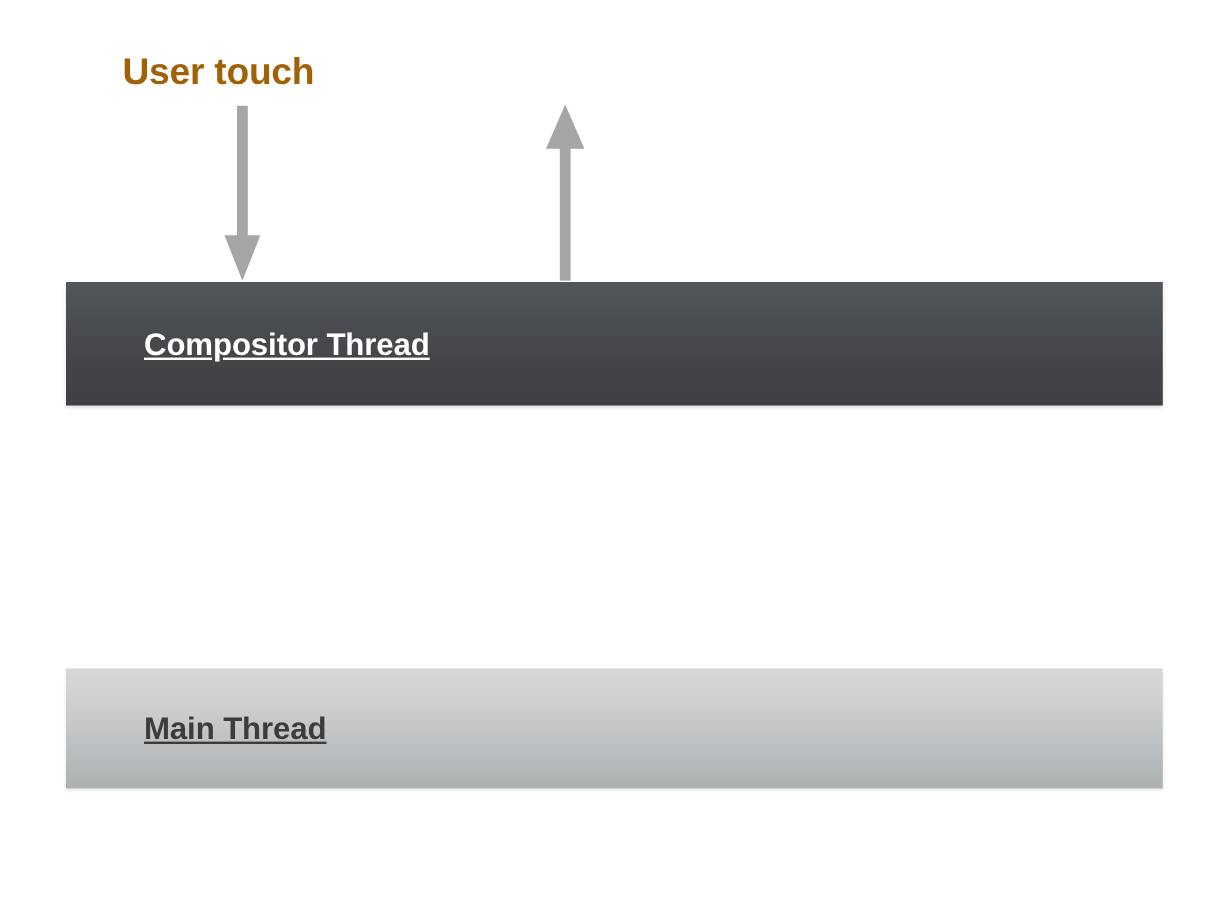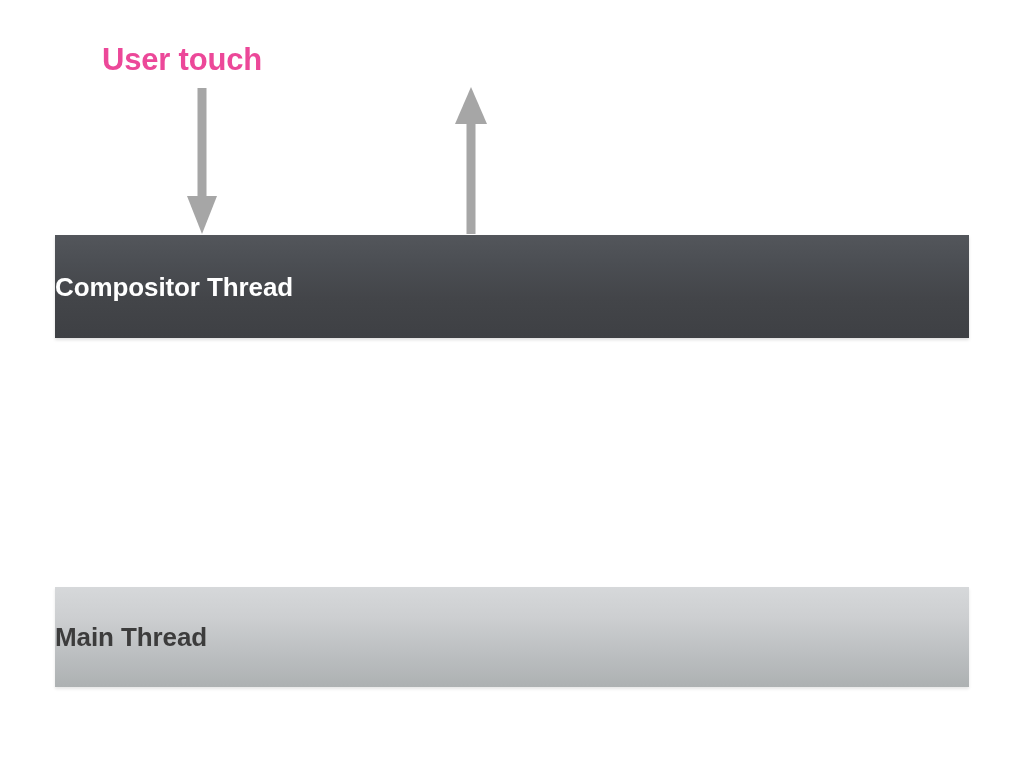--- a/index.html
+++ b/index.html
@@ -21,21 +21,21 @@
     background: #ffffff;
   }
 
   
   .annotation-label {
     position: absolute;
     font-family: "Liberation Sans", sans-serif;
     font-weight: bold;
     font-size: 31px;
     line-height: 1;
-    color: #ec4899;
+    color: #a16207;
     white-space: nowrap;
     letter-spacing: -0.2px;
   }
   #label-user-touch {
     left: 102px;
     top: 44px;
   }
   #label-commit-gpu {
     left: 331px;
     top: 44px;
@@ -68,33 +68,35 @@
     box-sizing: border-box;
   }
 
   #compositor-thread-bar {
     top: 235px;
     height: 103px;
     background: linear-gradient(to bottom, #53565b 0%, #4b4e53 28%, #434549 62%, #3e4044 100%);
     box-shadow: 0 2px 3px rgba(0,0,0,0.13);
   }
   #main-thread-bar {
-    top: 587px;
+    top: 557px;
     height: 100px;
     background: linear-gradient(to bottom, #d6d8da 0%, #cdcfd1 30%, #bcbfc1 66%, #adb1b2 100%);
     box-shadow: 0 2px 3px rgba(0,0,0,0.10);
   }
 
   .thread-label {
     font-family: "Liberation Sans", sans-serif;
     font-weight: bold;
     font-size: 26px;
     line-height: 1;
     letter-spacing: -0.1px;
+    margin-left: 65px;
     white-space: nowrap;
+    text-decoration: underline;
   }
   #compositor-thread-label {
     color: #ffffff;
   }
   #main-thread-label {
     color: #3c3c3c;
   }
 </style>
 </head>
 <body>

